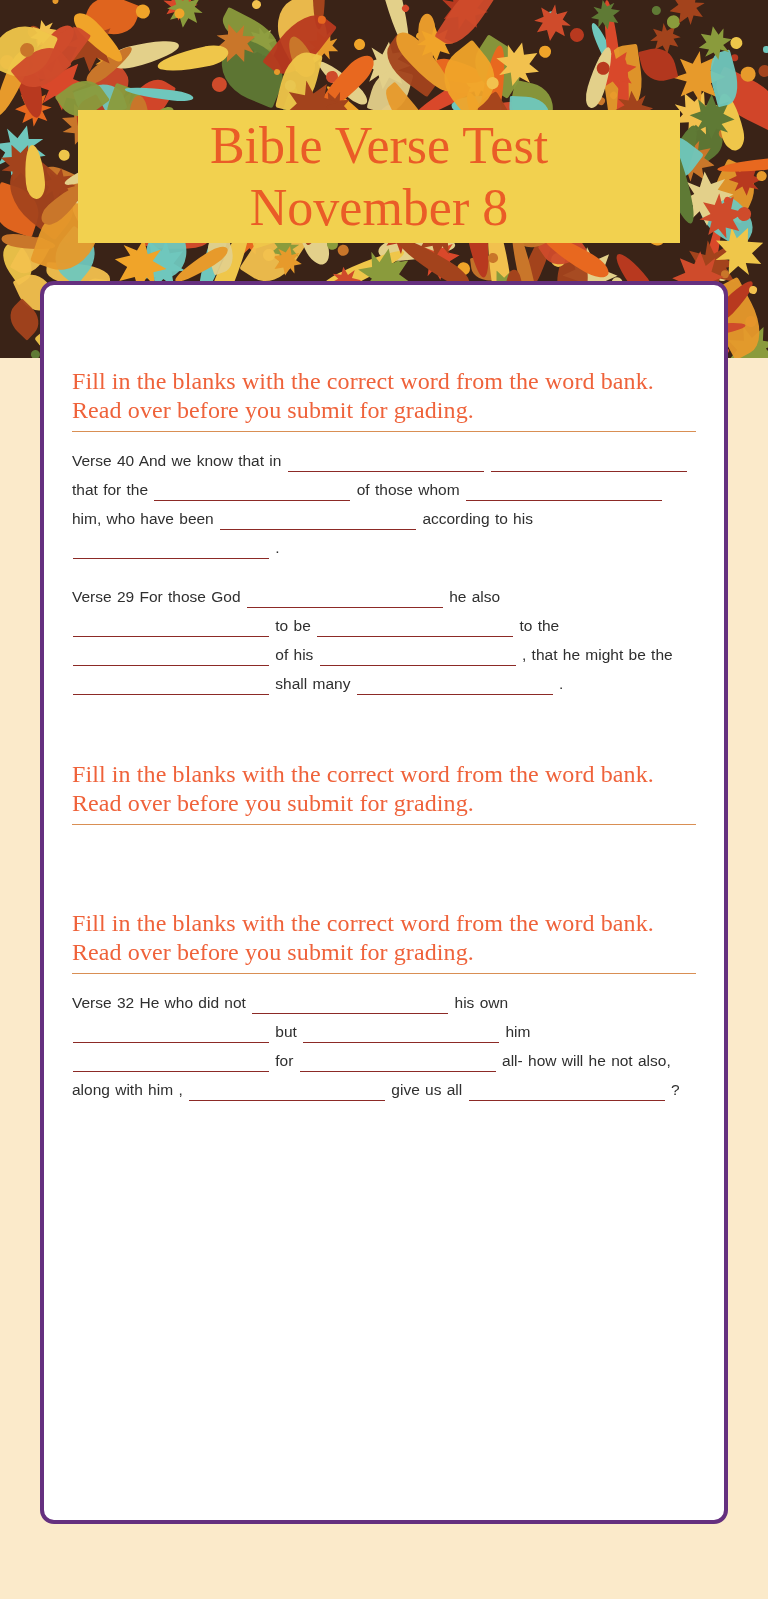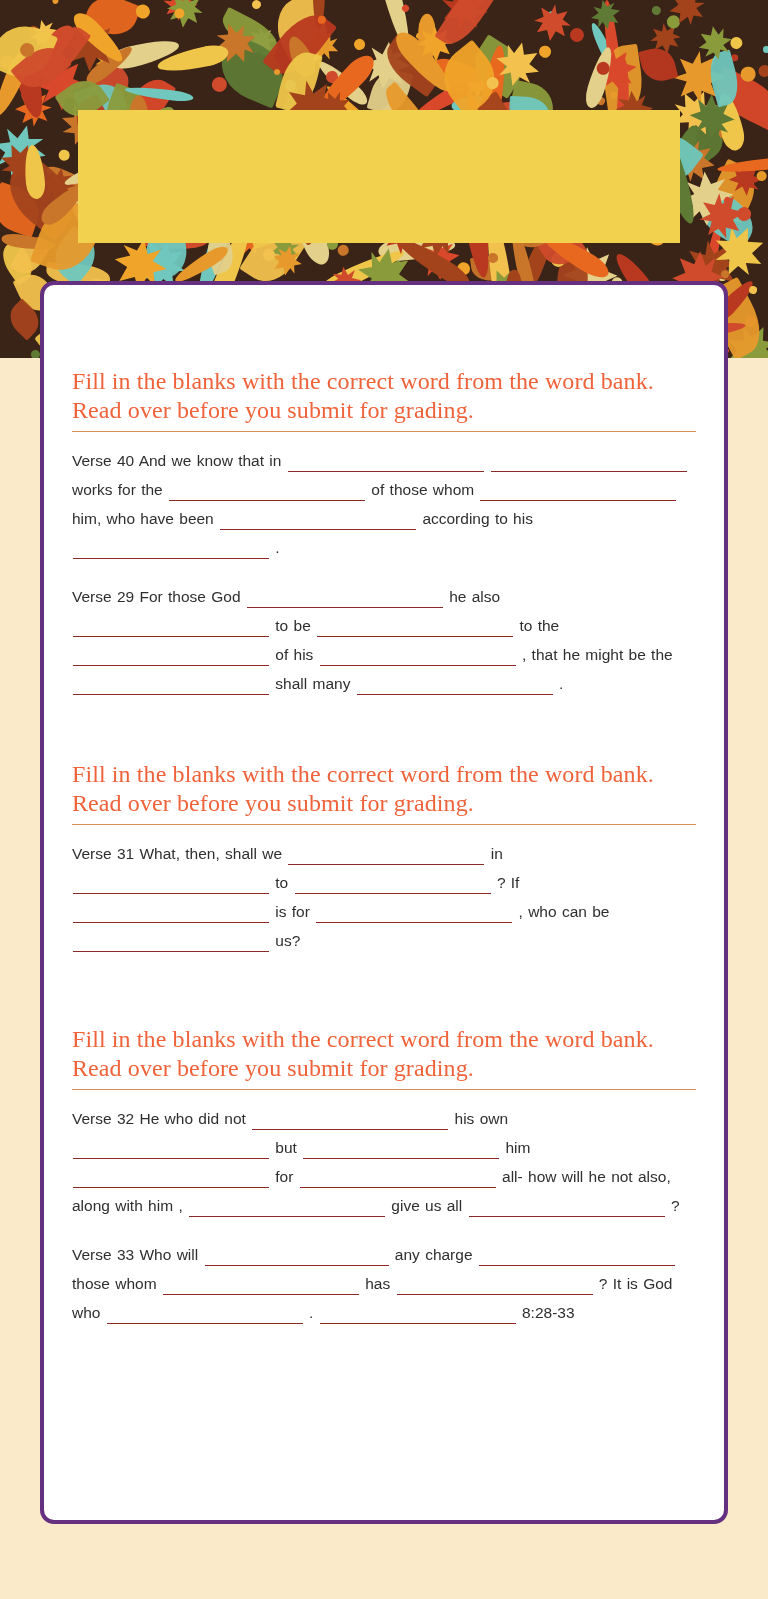--- a/index.html
+++ b/index.html
@@ -443,34 +443,36 @@
     <div class="blade" style="position: absolute; left: 176.583px; top: 103.041px; width: 18.1095px; height: 76.2045px; background: rgb(163, 67, 28); transform: rotate(247deg); border-radius: 50% / 70% 70% 30% 30%;"></div>
     <div class="blade" style="position: absolute; left: 355.079px; top: 285.363px; width: 23.1641px; height: 75.4108px; background: rgb(232, 104, 31); transform: rotate(308deg); border-radius: 50% / 70% 70% 30% 30%;"></div>
     <div class="blade" style="position: absolute; left: 505.69px; top: 269.659px; width: 15.6641px; height: 58.7938px; background: rgb(163, 67, 28); transform: rotate(181deg); border-radius: 50% / 70% 70% 30% 30%;"></div>
     <div class="berry" style="position: absolute; left: 487.339px; top: 76.9181px; width: 11.5243px; height: 11.5243px; background: rgb(242, 193, 78); transform: rotate(59deg); border-radius: 50%;"></div>
     <div class="berry" style="position: absolute; left: 262.59px; top: 248.809px; width: 11.6448px; height: 11.6448px; background: rgb(242, 193, 78); transform: rotate(3deg); border-radius: 50%;"></div>
     <div class="berry" style="position: absolute; left: 748.763px; top: 286.02px; width: 8.31327px; height: 8.31327px; background: rgb(242, 193, 78); transform: rotate(14deg); border-radius: 50%;"></div>
     <div class="maple" style="position: absolute; left: 699.111px; top: 192.825px; width: 45.966px; height: 45.966px; background: rgb(207, 75, 43); transform: rotate(81deg); clip-path: polygon(50% 0%, 62% 28%, 88% 18%, 76% 46%, 100% 48%, 76% 62%, 86% 86%, 58% 74%, 50% 100%, 42% 74%, 14% 86%, 24% 62%, 0% 48%, 24% 46%, 12% 18%, 38% 28%);"></div>
   </div>
 
 <div class="title-box">
+  <div class="title-line">Bible Verse Test</div>
+  <div class="title-line">November 8</div>
 </div>
 
 <div class="card">
   <div class="card-inner">
 
     <div class="section">
       <div class="section-title">Fill in the blanks with the correct word from the word bank.  Read over before you submit for grading.</div>
       <div class="rule"></div>
 
       <div class="qblock">
         <span>Verse 40 And we know that in</span>
         <span class="blank"></span>
         <span class="blank"></span>
-        <span>works for the</span>
+        <span>that for the</span>
         <span class="blank"></span>
         <span>of those whom</span>
         <span class="blank"></span>
         <span>him, who</span>
         <span>have been</span>
         <span class="blank"></span>
         <span>according to his</span>
         <span class="blank"></span>
         <span>.</span>
       </div>
@@ -495,35 +497,20 @@
       </div>
     </div>
 
     <div class="gap-1"></div>
 
     <div class="section">
       <div class="section-title">Fill in the blanks with the correct word from the word bank.  Read over before you submit for grading.</div>
       <div class="rule"></div>
 
 
-      <div class="qblock">
-        <span>Verse 31 What, then, shall we</span>
-        <span class="blank"></span>
-        <span>in</span>
-        <span class="blank"></span>
-        <span>to</span>
-        <span class="blank"></span>
-        <span>? If</span>
-        <span class="blank"></span>
-        <span>is for</span>
-        <span class="blank"></span>
-        <span>, who can be</span>
-        <span class="blank"></span>
-        <span>us?</span>
-      </div>
     </div>
 
     <div class="gap-2"></div>
 
     <div class="section">
       <div class="section-title">Fill in the blanks with the correct word from the word bank.  Read over before you submit for grading.</div>
       <div class="rule"></div>
 
       <div class="qblock">
         <span>Verse 32 He who did not</span>
@@ -537,31 +524,16 @@
         <span>for</span>
         <span class="blank"></span>
         <span>all- how will he not</span>
         <span>also, along with him ,</span>
         <span class="blank"></span>
         <span>give us all</span>
         <span class="blank"></span>
         <span>?</span>
       </div>
 
-      <div class="qblock">
-        <span>Verse 33 Who will</span>
-        <span class="blank w-narrow"></span>
-        <span>any charge</span>
-        <span class="blank"></span>
-        <span>those whom</span>
-        <span class="blank"></span>
-        <span>has</span>
-        <span class="blank"></span>
-        <span>? It is God who</span>
-        <span class="blank"></span>
-        <span>.</span>
-        <span class="blank"></span>
-        <span>8:28-33</span>
-      </div>
     </div>
 
   </div>
 </div>
 
 </body></html>

